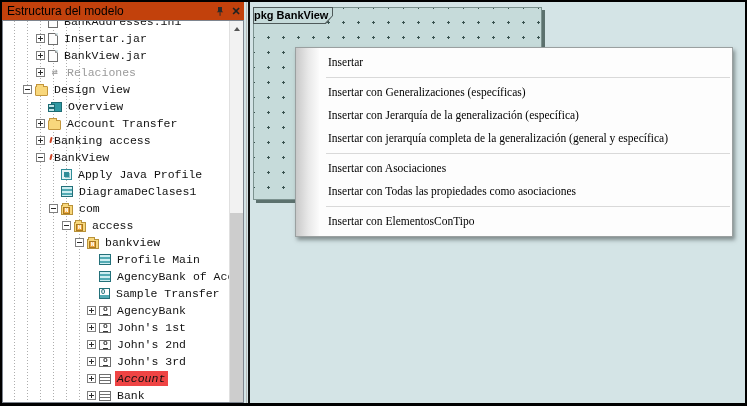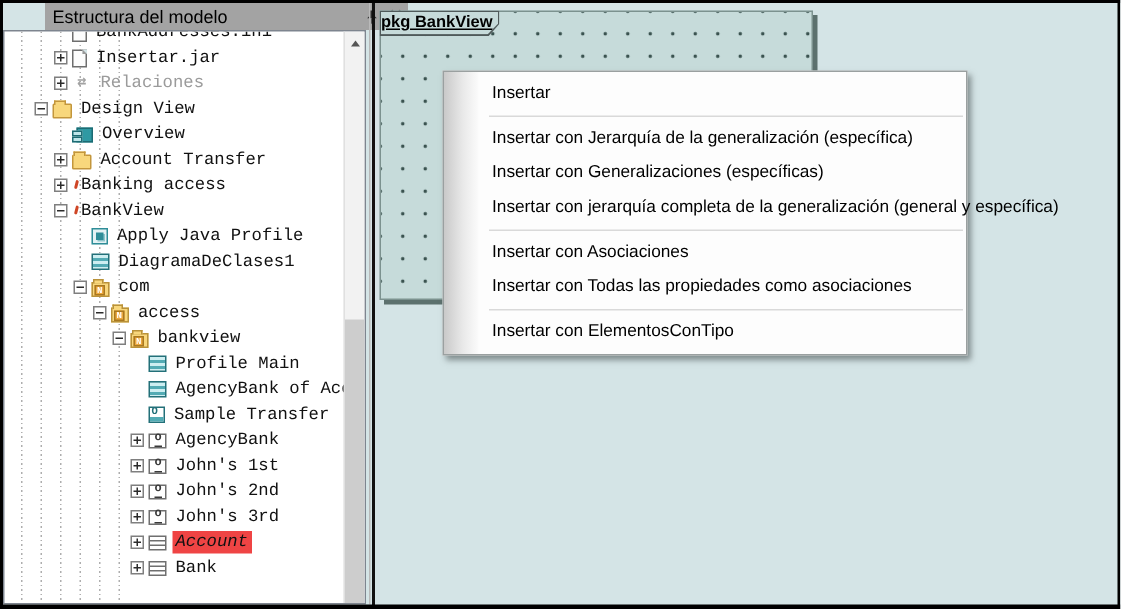--- a/index.html
+++ b/index.html
@@ -11,21 +11,21 @@
   
   .edge{position:absolute;background:#000;z-index:100;}
   .edge-top{left:0;top:0;right:0;height:2px;}
   .edge-left{left:0;top:0;bottom:0;width:2px;}
   .edge-right{right:0;top:0;bottom:0;width:2px;}
   .edge-bottom{left:0;bottom:0;right:0;height:3px;}
 
   
   #panel-header{
     position:absolute;left:2px;top:2px;width:242px;height:18px;
-    background:#a3a3a3;display:flex;align-items:center;z-index:5;margin-left:28px;
+    background:#c2410c;display:flex;align-items:center;z-index:5;
   }
   #panel-title{font-size:12px;color:#000;padding-left:5px;flex:1;white-space:nowrap;}
   .hdr-btn{width:16px;height:14px;display:flex;align-items:center;justify-content:center;flex:none;cursor:default;}
   .close-glyph{font-size:11px;font-weight:bold;color:#222;line-height:1;}
   #tree-panel{
     position:absolute;left:2px;top:20px;width:242px;bottom:3px;
     background:#fff;border:1px solid #7e858f;overflow:hidden;z-index:4;
   }
   #tree-rows{position:absolute;left:0;top:0;right:14px;bottom:0;overflow:hidden;}
   .guide{position:absolute;top:0;bottom:0;width:1px;z-index:0;
@@ -85,28 +85,29 @@
     background-image:radial-gradient(#3a5350 1px,transparent 1.4px);
     background-size:15px 15px;background-position:7px 7px;
   }
   #package-frame-tab{
     position:absolute;left:253px;top:7px;width:80px;height:17px;z-index:12;
     background:#4f5a5a;clip-path:polygon(0 0,100% 0,100% 52%,91% 100%,0 100%);
   }
   #package-frame-tab .tab-inner{
     position:absolute;left:1px;top:1px;right:1px;bottom:1px;background:#c6dbda;
     clip-path:polygon(0 0,100% 0,100% 52%,91% 100%,0 100%);
-    font-size:11px;font-weight:bold;color:#000;line-height:15px;padding-left:0;white-space:nowrap;text-decoration:underline;
+    font-size:11px;font-weight:bold;color:#000;line-height:15px;padding-left:0;white-space:nowrap;
   }
 
   
   #context-menu{
-    position:absolute;left:295px;top:47px;width:350px;z-index:50;
+    position:absolute;left:295px;top:47px;width:438px;z-index:50;
     background:#fdfdfd;border:1px solid #9aa0a0;padding:3px 0;
     box-shadow:2px 3px 4px rgba(60,70,70,0.55);
+    font-family:Liberation Serif, serif;
   }
   #context-menu::before{content:"";position:absolute;left:0;top:0;bottom:0;width:23px;
     background:linear-gradient(to right,#c9c9c9 0,#e9e9e9 55%,#fbfbfb 100%);}
   .menu-item{position:relative;height:23px;line-height:23px;padding-left:32px;font-size:11.5px;color:#000;white-space:nowrap;cursor:default;}
   .menu-sep{height:1px;background:#d9d9d9;margin:3px 2px 3px 30px;}
 </style>
 </head>
 <body>
 
 <div id="root">
@@ -137,20 +138,25 @@
           <span class="ico ico-file"></span>
           <span class="tree-label">BankAddresses.ini</span>
         </div>
         <div class="tree-row">
           <span class="exp plus" style="margin-left: 33px;"></span>
           <span class="ico ico-file"></span>
           <span class="tree-label">Insertar.jar</span>
         </div>
         <div class="tree-row">
           <span class="exp plus" style="margin-left: 33px;"></span>
+          <span class="ico ico-file"></span>
+          <span class="tree-label">BankView.jar</span>
+        </div>
+        <div class="tree-row">
+          <span class="exp plus" style="margin-left: 33px;"></span>
           <span class="ico ico-relations">⇄</span>
           <span class="tree-label muted">Relaciones</span>
         </div>
         <div class="tree-row">
           <span class="exp minus" style="margin-left: 20px;"></span>
           <span class="ico ico-folder"></span>
           <span class="tree-label">Design View</span>
         </div>
         <div class="tree-row">
           <span class="exp-spacer" style="margin-left: 33px;"></span>
@@ -260,22 +266,22 @@
 
   <div id="diagram-canvas"></div>
   <div id="package-frame"></div>
   <div id="package-frame-tab">
     <div class="tab-inner">pkg BankView</div>
   </div>
 
   <div id="context-menu">
       <div class="menu-item">Insertar</div>
       <div class="menu-sep"></div>
+      <div class="menu-item">Insertar con Generalizaciones (específicas)</div>
       <div class="menu-item">Insertar con Jerarquía de la generalización (específica)</div>
-      <div class="menu-item">Insertar con Generalizaciones (específicas)</div>
       <div class="menu-item">Insertar con jerarquía completa de la generalización (general y específica)</div>
       <div class="menu-sep"></div>
       <div class="menu-item">Insertar con Asociaciones</div>
       <div class="menu-item">Insertar con Todas las propiedades como asociaciones</div>
       <div class="menu-sep"></div>
       <div class="menu-item">Insertar con ElementosConTipo</div>
     </div>
 
   <div class="edge edge-top"></div>
   <div class="edge edge-left"></div>

